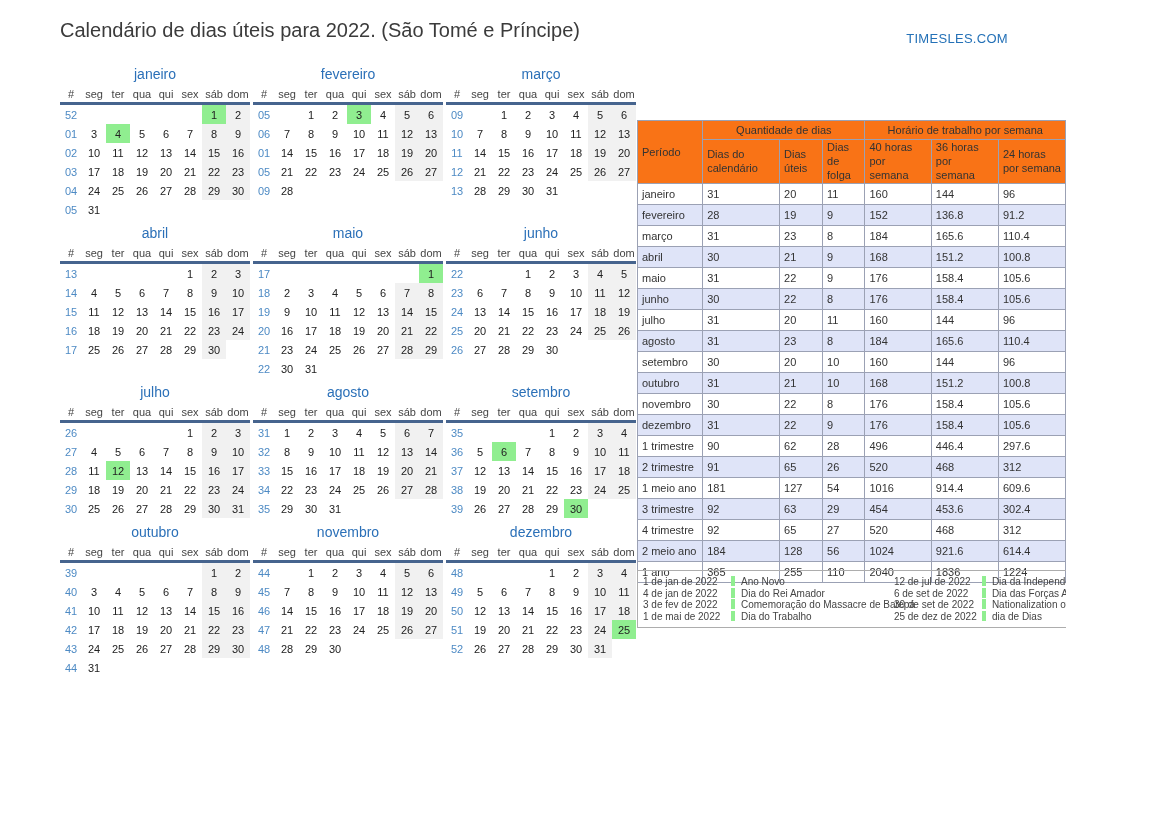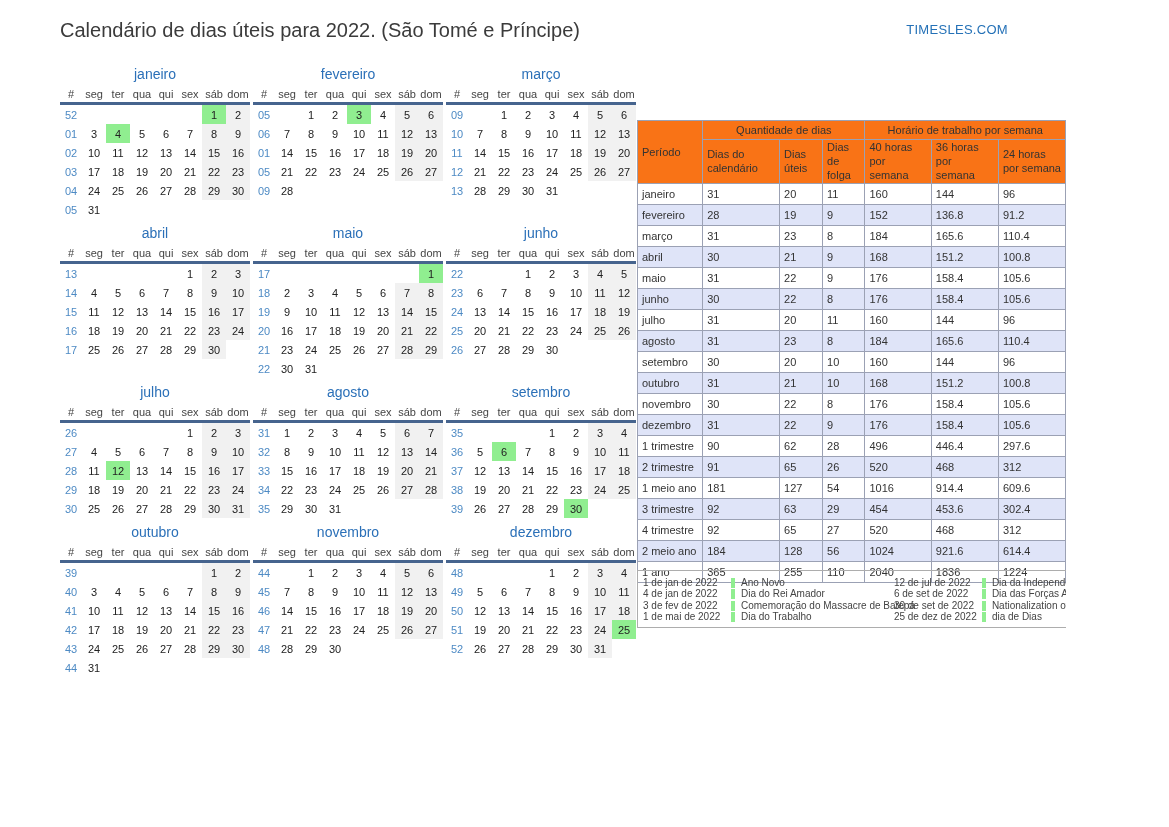--- a/index.html
+++ b/index.html
@@ -1,21 +1,21 @@
 <!DOCTYPE html>
 <html><head>
 <meta charset="utf-8">
 <style>
   html,body { margin:0; padding:0; background:#fff; }
   .page { position:relative; width:1066px; height:827px; background:#ffffff;
           font-family:"Liberation Sans","DejaVu Sans",sans-serif; overflow:hidden; }
 
   
   .page-title { position:absolute; left:60px; top:19px; font-size:20px; color:#3b3b3b; }
-  .brand { position:absolute; top:22px; right:58px; font-size:13px; color:#2471b7;
+  .brand { position:absolute; top:31px; right:58px; font-size:13px; color:#2471b7;
            text-decoration:none; letter-spacing:.3px; }
 
   
   .cal-grid { position:absolute; left:60px; top:60px; display:grid;
               grid-template-columns:repeat(3,193px); align-items:start; }
   .month-title { text-align:center; color:#2b70b8; font-size:14px; padding:6px 0 4px;
                  width:190px; }
   table.month-grid { border-collapse:collapse; table-layout:fixed; }
   table.month-grid th { font-size:11px; font-weight:normal; color:#444; height:16px;
                         padding:0; text-align:center; border-bottom:3px solid #46648e; }
@@ -36,21 +36,21 @@
   table.stats th.sub { height:33px; line-height:1.25;margin-left:12px; }
   table.stats th.period-h { vertical-align:middle; }
   table.stats td { height:18px; white-space:nowrap; }
   table.stats tbody tr:nth-child(even) { background:#dfe4f8; }
 
   
   .legend { position:absolute; left:637px; top:570px; width:448px;
             border:1px solid #adadad; padding:5px 5px; display:grid;
             grid-template-columns:56% 44%; grid-auto-flow:column;
             grid-template-rows:repeat(4,11.5px); font-size:10px; color:#444; }
-  .holiday { display:flex; align-items:flex-end; white-space:nowrap; }
+  .holiday { display:flex; align-items:flex-start; white-space:nowrap; }
   .h-date { width:86px; flex:none; }
   .h-bar { width:4px; height:10px; background:#90ee90; margin:0 6px 0 2px; flex:none; }
 </style>
 </head>
 <body>
 
 <div class="page">
   <div class="page-title">Calendário de dias úteis para 2022. (São Tomé e Príncipe)</div>
   <a class="brand" href="#">TIMESLES.COM</a>
 

